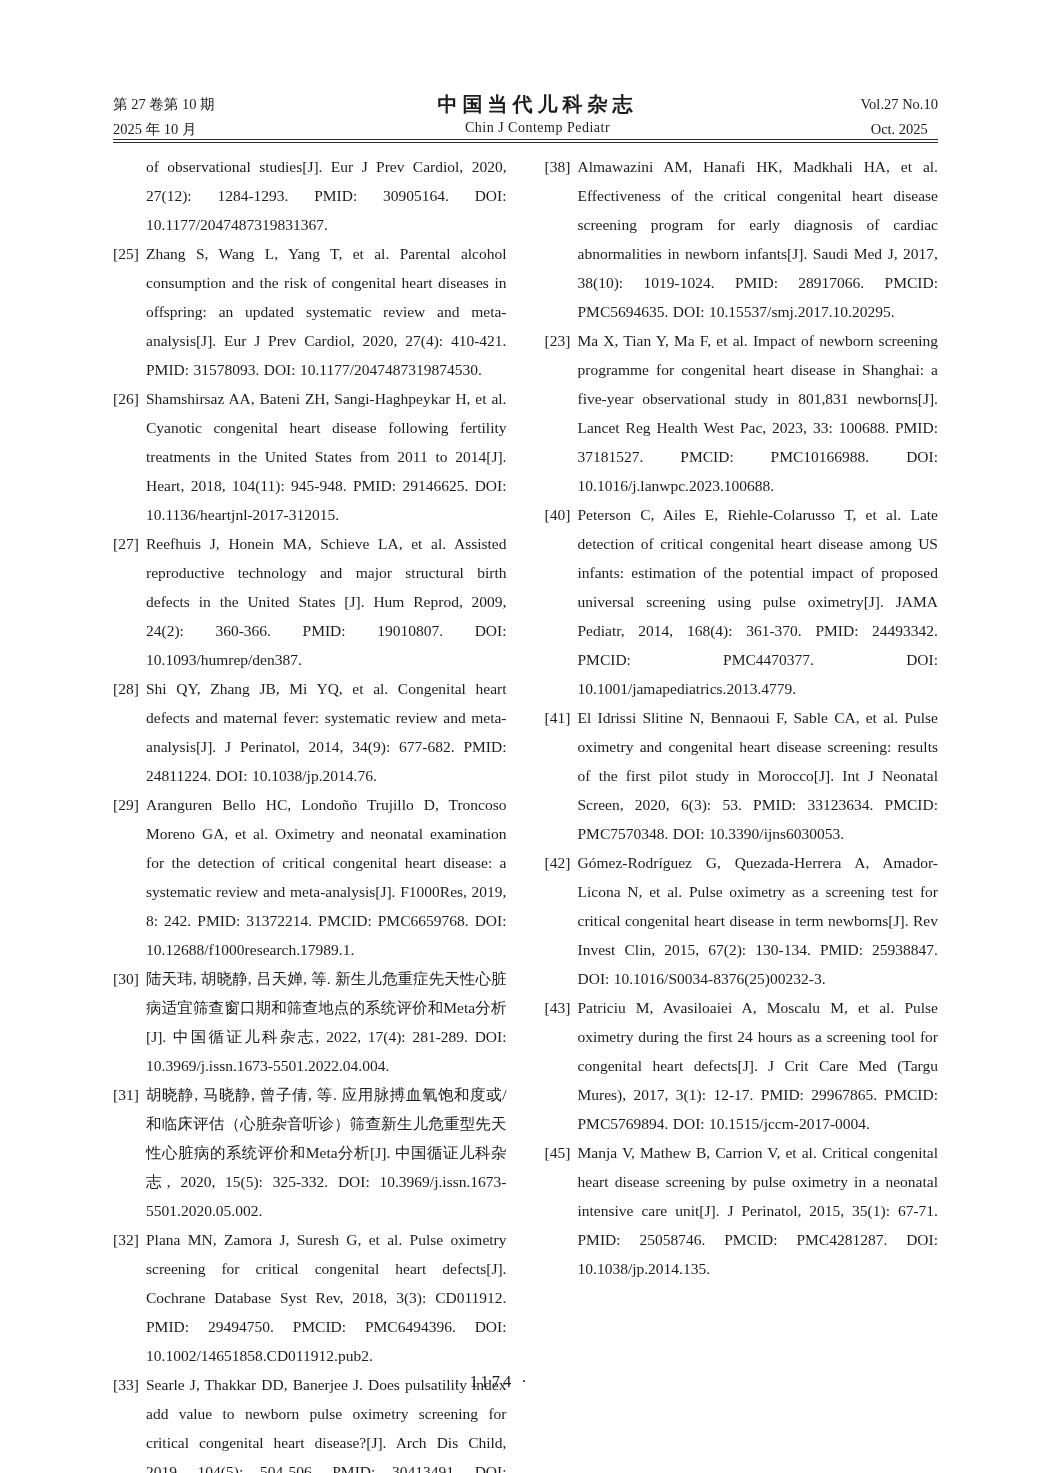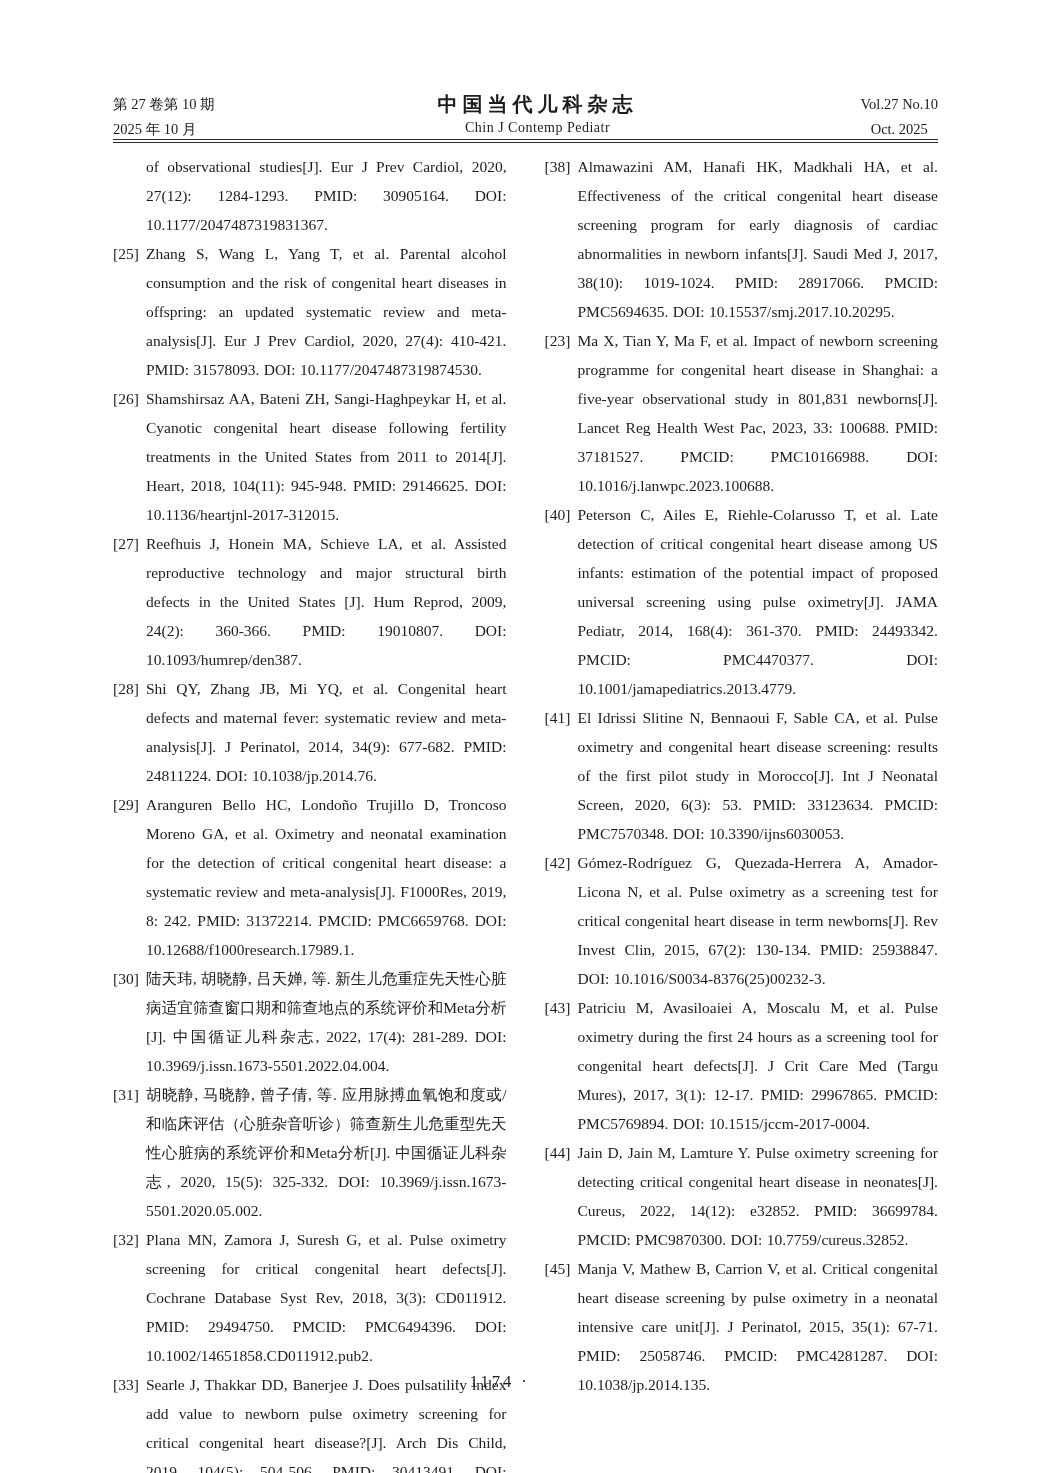--- a/index.html
+++ b/index.html
@@ -181,24 +181,20 @@
         <div class="ref-item">
           <div class="ref-label">[42]</div>
           <div class="ref-text">Gómez-Rodríguez G, Quezada-Herrera A, Amador-Licona N, et al. Pulse oximetry as a screening test for critical congenital heart disease in term newborns[J]. Rev Invest Clin, 2015, 67(2): 130-134. PMID: 25938847. DOI: 10.1016/S0034-8376(25)00232-3.</div>
         </div>
 
         <div class="ref-item">
           <div class="ref-label">[43]</div>
           <div class="ref-text">Patriciu M, Avasiloaiei A, Moscalu M, et al. Pulse oximetry during the first 24 hours as a screening tool for congenital heart defects[J]. J Crit Care Med (Targu Mures), 2017, 3(1): 12-17. PMID: 29967865. PMCID: PMC5769894. DOI: 10.1515/jccm-2017-0004.</div>
         </div>
 
-        <div class="ref-item">
-          <div class="ref-label">[44]</div>
-          <div class="ref-text">Jain D, Jain M, Lamture Y. Pulse oximetry screening for detecting critical congenital heart disease in neonates[J]. Cureus, 2022, 14(12): e32852. PMID: 36699784. PMCID: PMC9870300. DOI: 10.7759/cureus.32852.</div>
-        </div>
 
         <div class="ref-item">
           <div class="ref-label">[45]</div>
           <div class="ref-text">Manja V, Mathew B, Carrion V, et al. Critical congenital heart disease screening by pulse oximetry in a neonatal intensive care unit[J]. J Perinatol, 2015, 35(1): 67-71. PMID: 25058746. PMCID: PMC4281287. DOI: 10.1038/jp.2014.135.</div>
         </div>
 
       </div>
   </div>
 
   <div class="footer">

